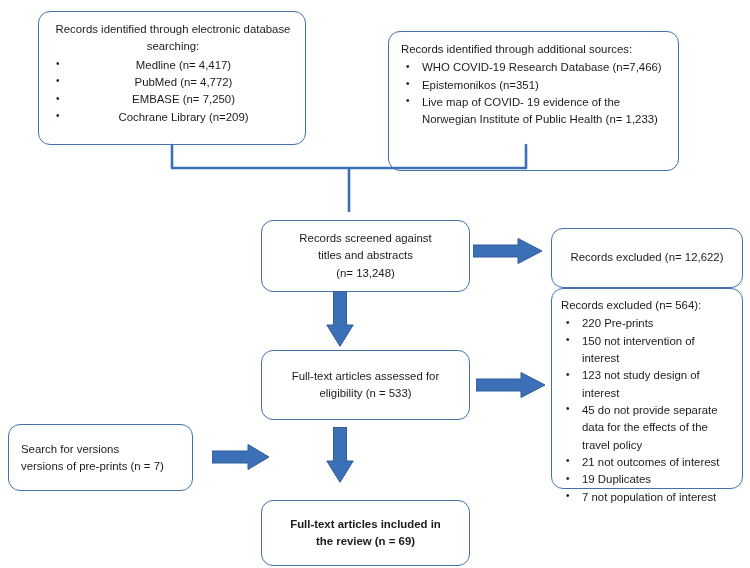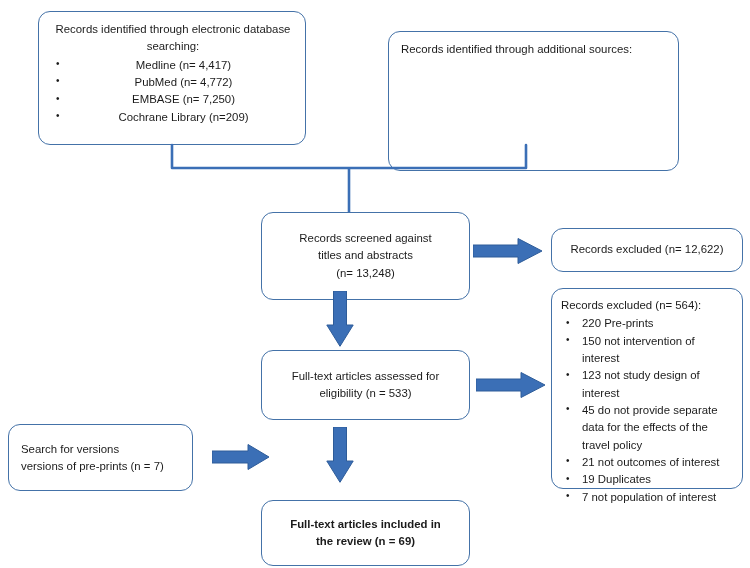--- a/index.html
+++ b/index.html
@@ -89,42 +89,47 @@
     <ul class="blist">
       <li>Medline (n= 4,417)</li>
       <li>PubMed (n= 4,772)</li>
       <li>EMBASE  (n= 7,250)</li>
       <li>Cochrane Library (n=209)</li>
     </ul>
   </div>
 
   <div class="box pad" style="left:388px; top:7px; width:291px; height:140px;margin-top:24px;">
     <span class="hdr">Records identified through additional sources:</span>
+    <ul class="blist">
+      <li>WHO COVID-19 Research Database (n=7,466)</li>
+      <li>Epistemonikos (n=351)</li>
+      <li>Live map of COVID- 19 evidence of the Norwegian Institute of Public Health (n= 1,233)</li>
+    </ul>
   </div>
 
   <div class="bracket" style="left:160px; top:142px; width:420px; height:72px;">
     <svg width="420" height="72" viewBox="0 0 420 72">
       <path d="M 12 3 L 12 26 L 366 26 L 366 3" fill="none" stroke="#3b6fb6" stroke-width="2.6" stroke-linecap="round" stroke-linejoin="round"></path>
       <path d="M 189 26 L 189 70" fill="none" stroke="#3b6fb6" stroke-width="2.6" stroke-linecap="butt"></path>
     </svg>
   </div>
 
-  <div class="box center" style="left:261px; top:212px; width:209px; height:88px;">
+  <div class="box center" style="left:261px; top:220px; width:209px; height:72px;">
     <span class="ln">Records screened against</span>
     <span class="ln">titles and abstracts</span>
     <span class="ln">(n= 13,248)</span>
   </div>
 
   <div class="arrow" style="left:473px; top:238px; width:70px; height:26px;">
     <svg width="70" height="26" viewBox="0 0 70 26">
       <path d="M 0 7 L 45 7 L 45 0.5 L 69 13 L 45 25.5 L 45 19 L 0 19 Z" fill="#3b6fb6" stroke="#2e5c99" stroke-width="1"></path>
     </svg>
   </div>
 
-  <div class="box center" style="left:551px; top:228px; width:192px; height:44px;">
+  <div class="box center" style="left:551px; top:228px; width:192px; height:60px;">
     <span class="ln">Records excluded (n= 12,622)</span>
   </div>
 
   <div class="arrow" style="left:326px; top:291px; width:28px; height:56px;">
     <svg width="28" height="56" viewBox="0 0 28 56">
       <path d="M 7.5 0 L 20.5 0 L 20.5 34 L 27.2 34 L 14 55.3 L 0.8 34 L 7.5 34 Z" fill="#3b6fb6" stroke="#2e5c99" stroke-width="1"></path>
     </svg>
   </div>
 
   <div class="box pad" style="left:551px; top:288px; width:192px; height:201px; padding:8px 7px 6px 9px;">

